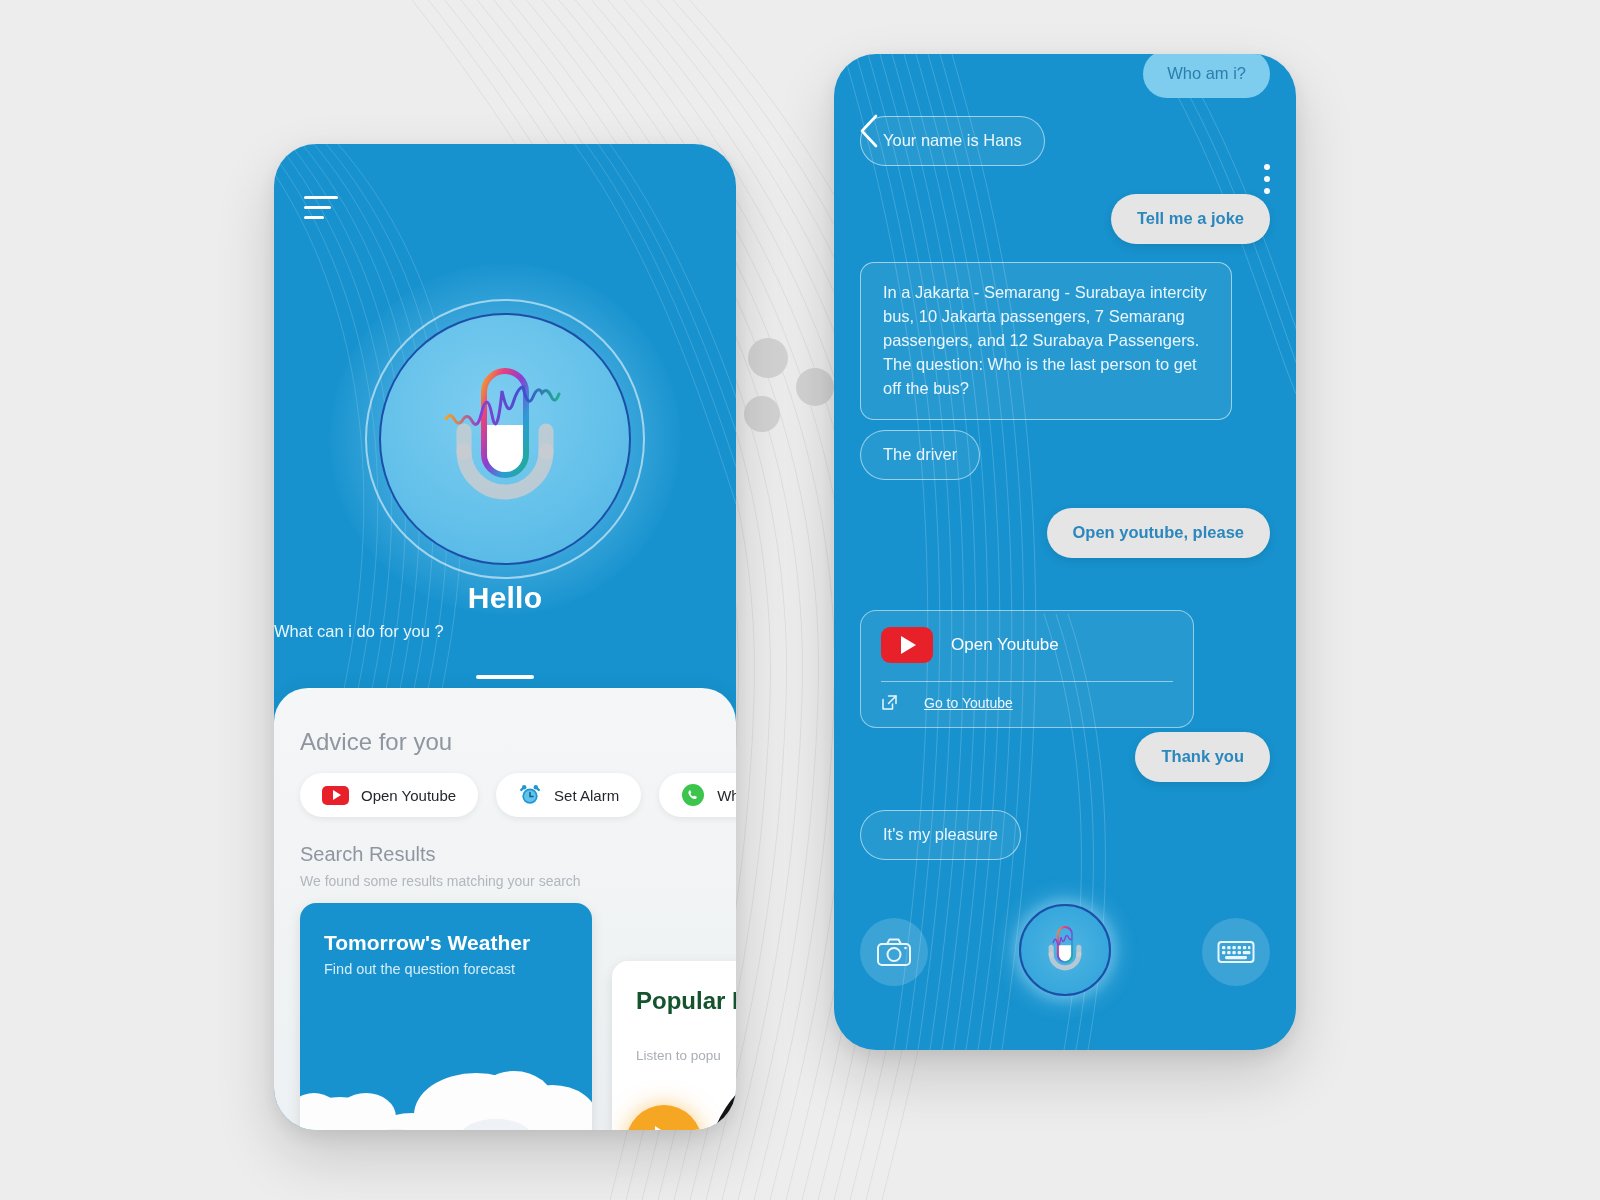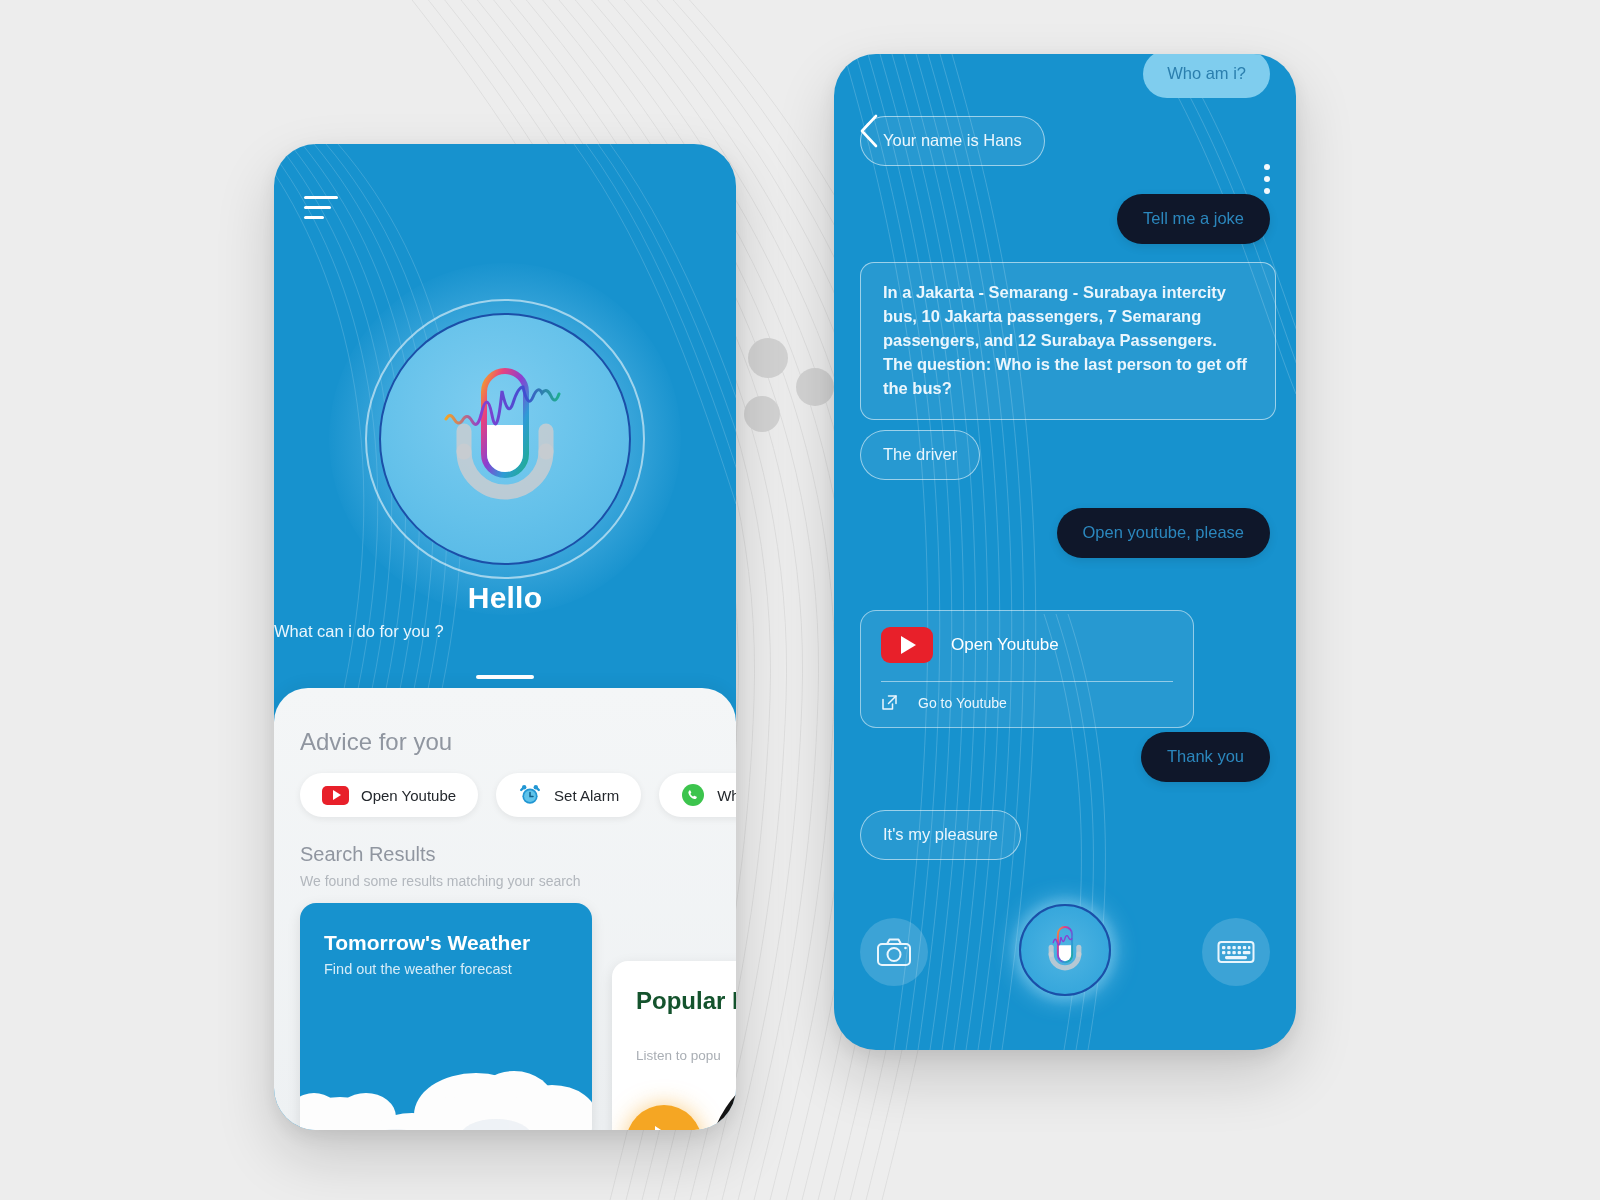--- a/index.html
+++ b/index.html
@@ -121,44 +121,44 @@
   .kebab i { display:block; width:6px; height:6px; border-radius:50%;
              background:#fff; margin-bottom:6px; opacity:.95; }
 
   .chat { position:absolute; left:0; top:0; width:100%; height:100%; }
 
   .bubble { position:absolute; font-size:16.5px; line-height:1.45; }
 
   .b-ghost { border:1px solid rgba(255,255,255,.55);
              background:rgba(255,255,255,.07); color:#eaf6fd;
              border-radius:26px; padding:12px 22px; }
-  .b-white { background:#0f172a; color:#2b87bd; border-radius:26px; padding:13px 26px;
-             box-shadow:0 3px 10px rgba(0,0,0,.10); }
+  .b-white { background:#e5e5e5; color:#2b87bd; border-radius:26px; padding:13px 26px;
+             box-shadow:0 3px 10px rgba(0,0,0,.10);font-weight:bold; }
   .b-lightblue { background:#7fcdee; color:#2b7fae; border-radius:26px; padding:12px 24px; }
 
   .b-whoami  { right:26px; top:-4px; }
   .b-hans    { left:26px;  top:62px; }
   .b-joke-q  { right:26px; top:140px; }
-  .b-joke-a  { left:26px;  top:208px; width:416px; border-radius:14px; padding:18px 22px;font-weight:bold; }
+  .b-joke-a  { left:26px;  top:208px; width:372px; border-radius:14px; padding:18px 22px; }
   .b-driver  { left:26px;  top:376px; }
   .b-openyt  { right:26px; top:454px; }
   .b-thanks  { right:26px; top:678px; }
   .b-pleasure{ left:26px;  top:756px; }
 
   .yt-card { position:absolute; left:26px; top:556px; width:334px;
              border:1px solid rgba(255,255,255,.5); background:rgba(255,255,255,.07);
              border-radius:16px; padding:16px 20px; cursor:pointer; }
   .yt-row { display:flex; align-items:center; gap:18px; }
   .yt-logo { width:52px; height:36px; background:#e8202a; border-radius:9px;
              display:flex; align-items:center; justify-content:center; flex:none; }
   .yt-logo .tri { width:0;height:0;border-left:15px solid #fff;
              border-top:9px solid transparent;border-bottom:9px solid transparent; margin-left:3px; }
   .yt-title { color:#fff; font-size:17px; }
   .yt-div { height:1px; background:rgba(255,255,255,.5); margin:18px 0 12px; }
-  .yt-link { display:flex; align-items:flex-end; gap:20px; color:#eaf6fd; font-size:14px; }
+  .yt-link { display:flex; align-items:flex-end; gap:26px; color:#eaf6fd; font-size:14px;text-decoration:underline; }
 
   
   .bbar { position:absolute; left:0; bottom:42px; width:100%; height:110px; }
   .circ-btn { position:absolute; width:68px; height:68px; border-radius:50%;
               background:rgba(255,255,255,.16); display:flex; align-items:center;
               justify-content:center; cursor:pointer; }
   .btn-cam { left:26px; top:20px; }
   .btn-kbd { right:26px; top:20px; }
   .btn-mic { left:50%; top:6px; transform:translateX(-50%);
              width:92px; height:92px; border-radius:50%;
@@ -294,21 +294,21 @@
         <span>Wh</span>
       </div>
     </div>
 
     <h4>Search Results</h4>
     <div class="sub">We found some results matching your search</div>
 
     <div class="res-cards">
       <div class="weather-card">
         <div class="wt">Tomorrow's Weather</div>
-        <div class="ws">Find out the weather forecast</div>
+        <div class="ws">Find out the question forecast</div>
         <svg class="clouds" viewBox="0 0 292 130" preserveAspectRatio="none">
           <g fill="#fdfdfd">
             <ellipse cx="40" cy="112" rx="56" ry="34"></ellipse>
             <ellipse cx="14" cy="96" rx="26" ry="22"></ellipse>
             <ellipse cx="66" cy="98" rx="30" ry="24"></ellipse>
             <ellipse cx="112" cy="124" rx="46" ry="30"></ellipse>
             <ellipse cx="176" cy="96" rx="62" ry="42"></ellipse>
             <ellipse cx="150" cy="104" rx="34" ry="26"></ellipse>
             <ellipse cx="214" cy="84" rx="40" ry="32"></ellipse>
             <ellipse cx="252" cy="100" rx="46" ry="34"></ellipse>

